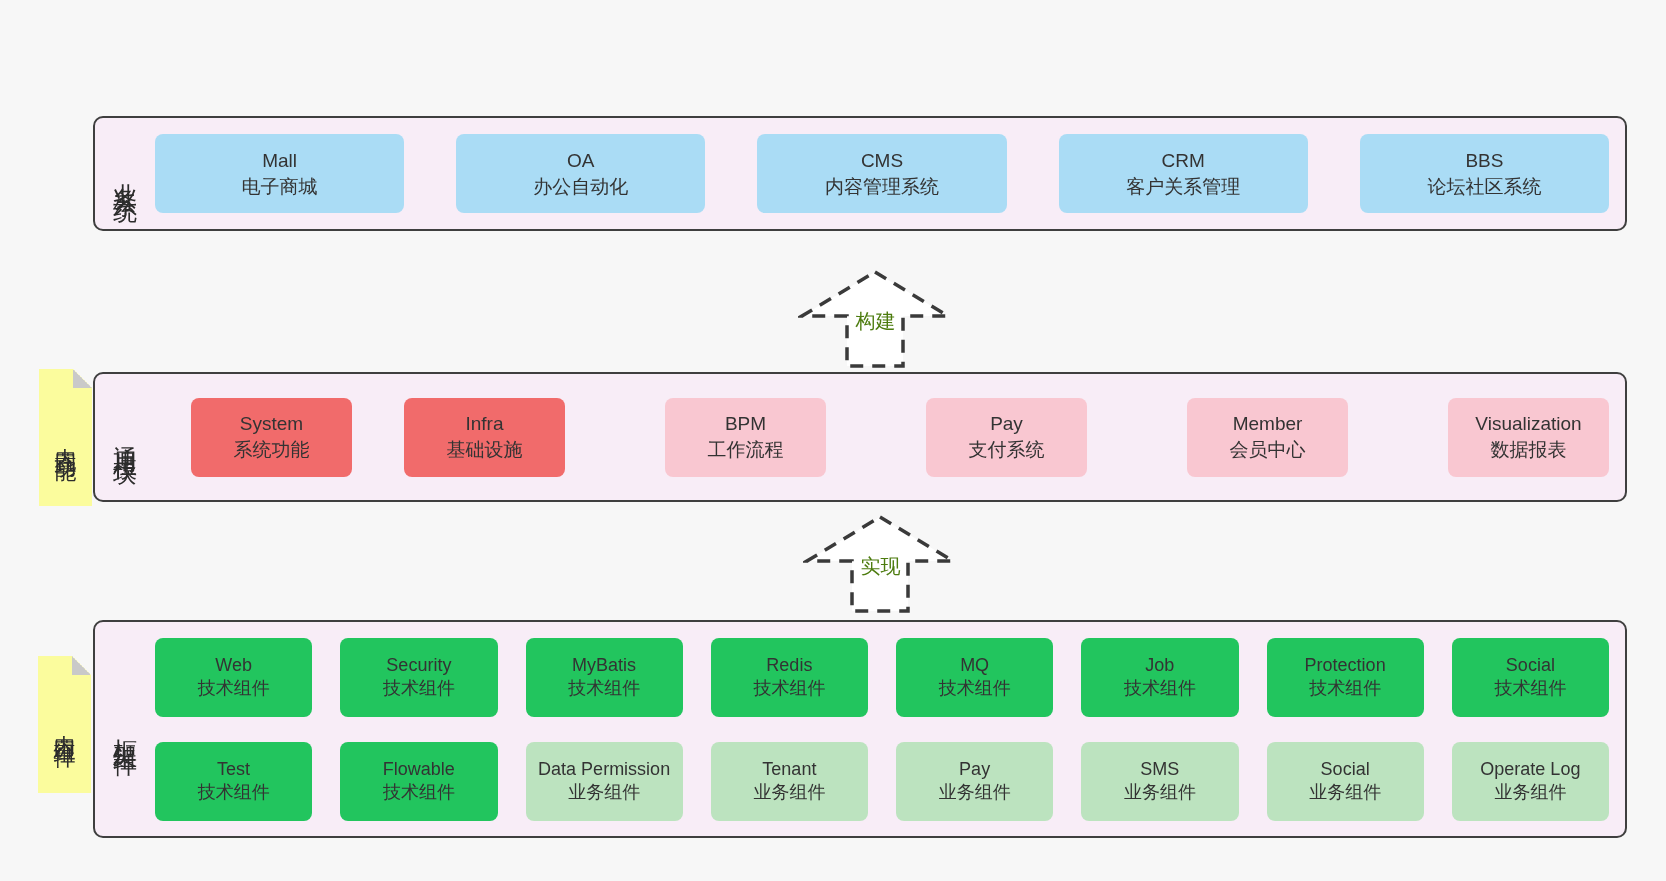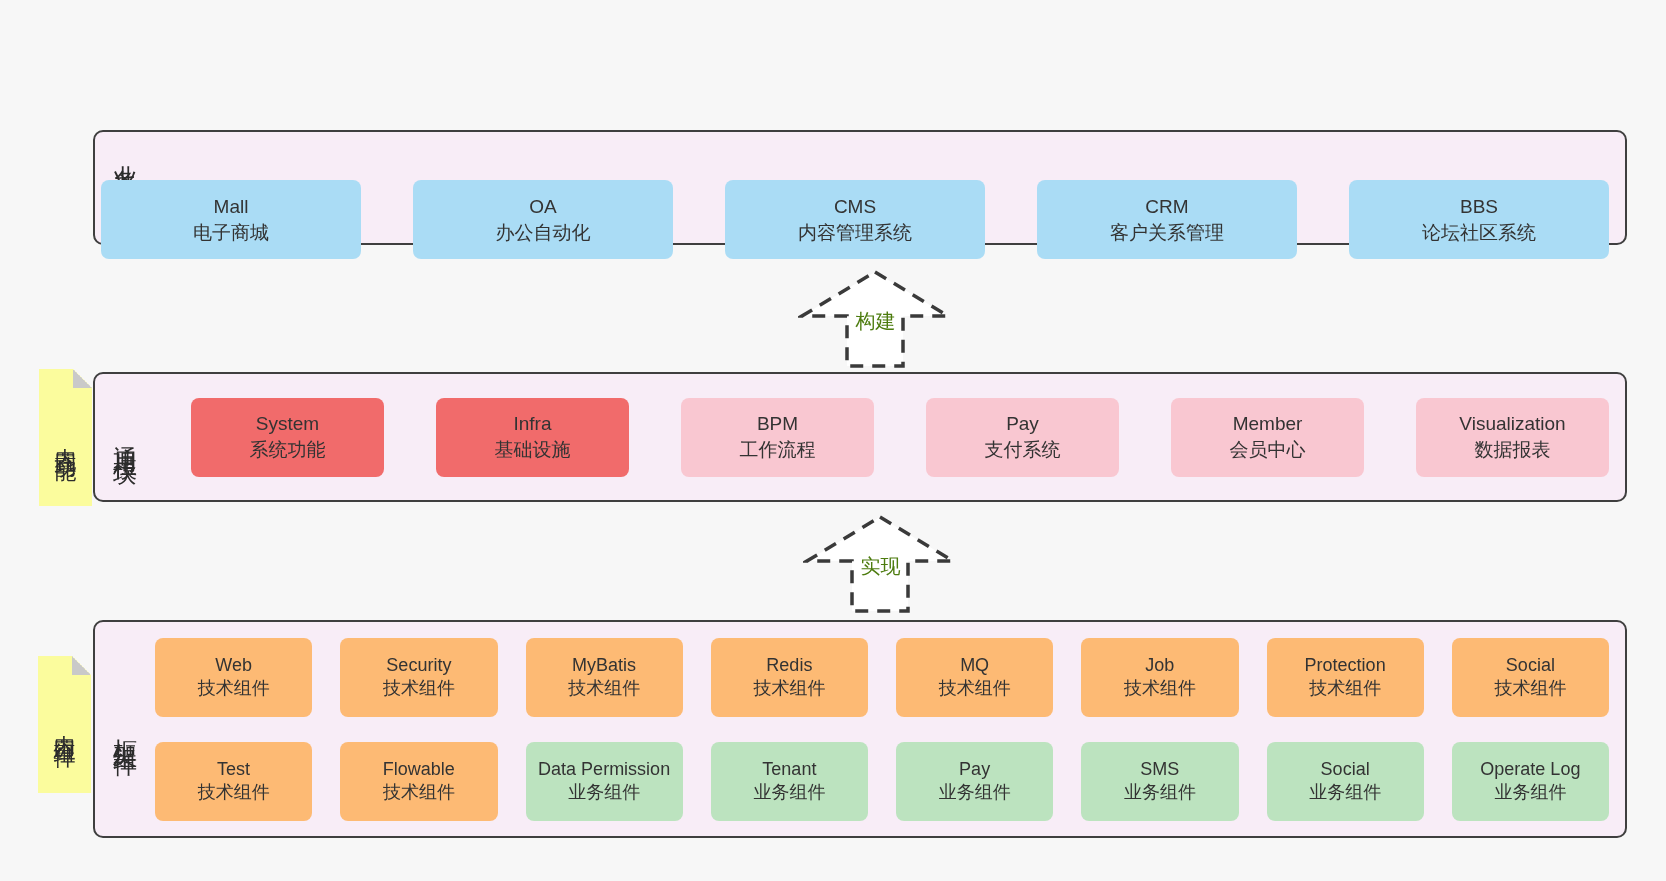--- a/index.html
+++ b/index.html
@@ -11,21 +11,21 @@
   }
   
   .band{
     position:absolute;left:93px;width:1534px;
     box-sizing:border-box;
     background:#f8edf7;
     border:2px solid #3f3f3f;
     border-radius:10px;
     display:flex;
   }
-  .band1{top:130px;height:115px;flex-direction:column;}
+  .band1{top:116px;height:115px;}
   .band2{top:372px;height:130px;gap:36px;}
   .band3{top:620px;height:218px;}
   .side-label{
     width:48px;flex:0 0 48px;
     display:flex;align-items:center;justify-content:center;
     writing-mode:vertical-rl;text-orientation:upright;
     font-size:24px;letter-spacing:5px;color:#2c2c2c;
     padding-left:6px;
   }
   .band-content{
@@ -35,22 +35,22 @@
   .row{display:flex;gap:52px;}
   .band3 .row{gap:28px;}
   .box{
     flex:1;height:79px;border-radius:8px;
     display:flex;flex-direction:column;align-items:center;justify-content:center;
     text-align:center;font-size:19px;line-height:1.35;
   }
   .band3 .box{font-size:18px;line-height:1.28;}
   .blue{background:#aadcf5;}
   .red{background:#f16b6b;}
-  .pink{background:#f9c7d1;}
-  .green{background:#fdba74;}
+  .pink{background:#f9c7d1;margin-left:48px;}
+  .green{background:#22c55e;}
   .lgreen{background:#bce3bf;}
   .t,.s{white-space:pre-line;}
   
   .arrow{position:absolute;width:155px;height:102px;}
   .arrow1{left:798px;top:268px;}
   .arrow2{left:803px;top:513px;}
   .arrow svg{position:absolute;left:0;top:0;}
   .arrow-label{
     position:absolute;left:0;right:0;top:40px;text-align:center;
     font-size:20px;color:#4d7c0f;

